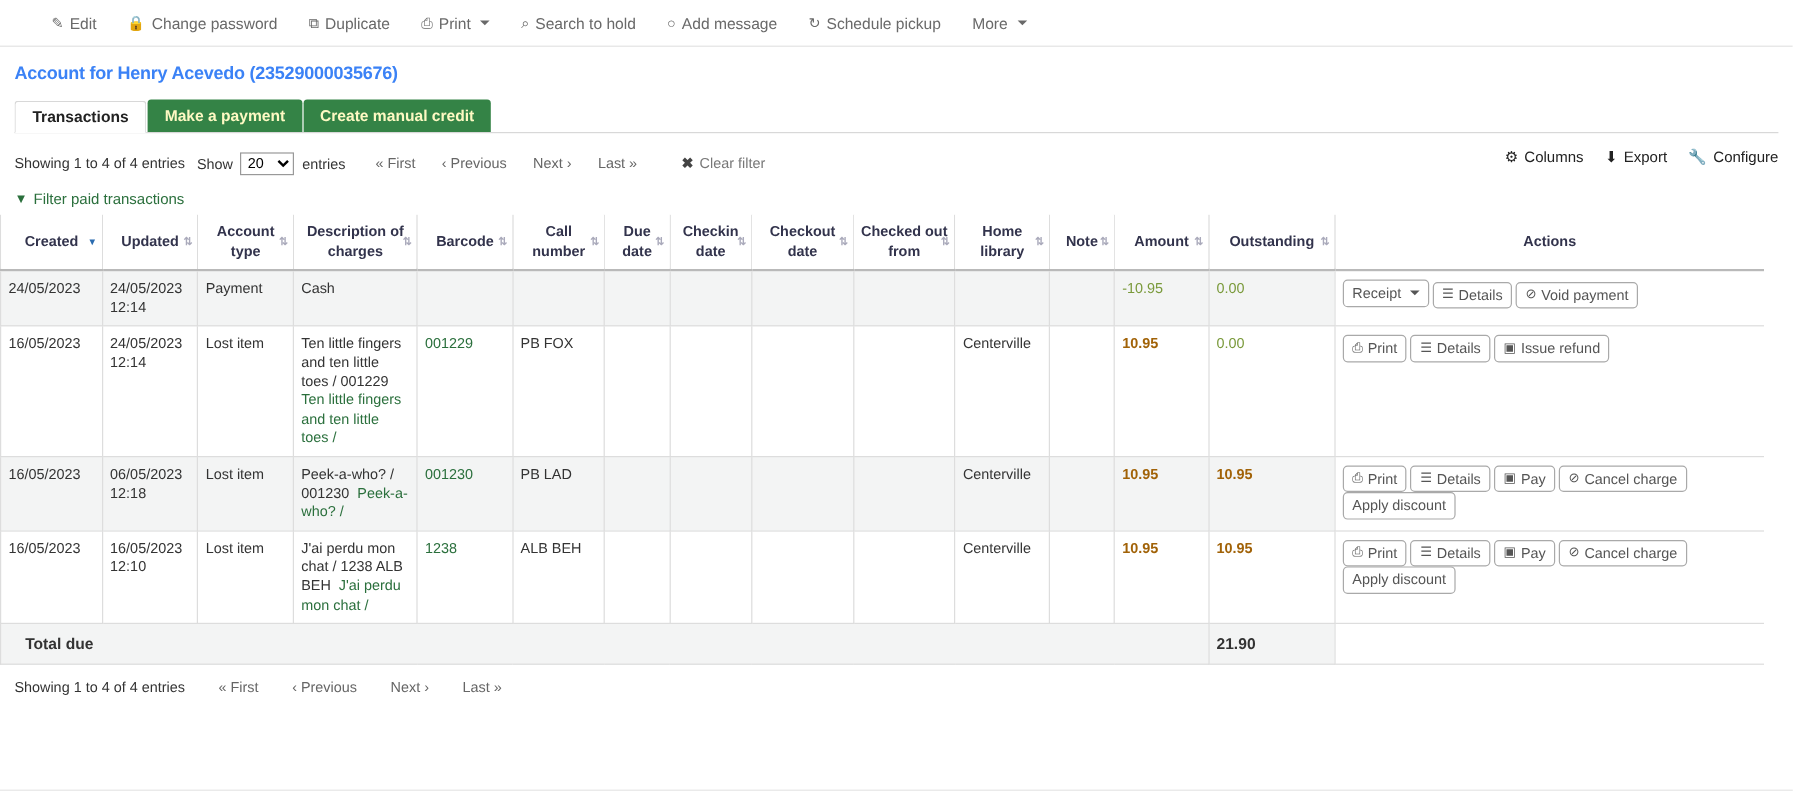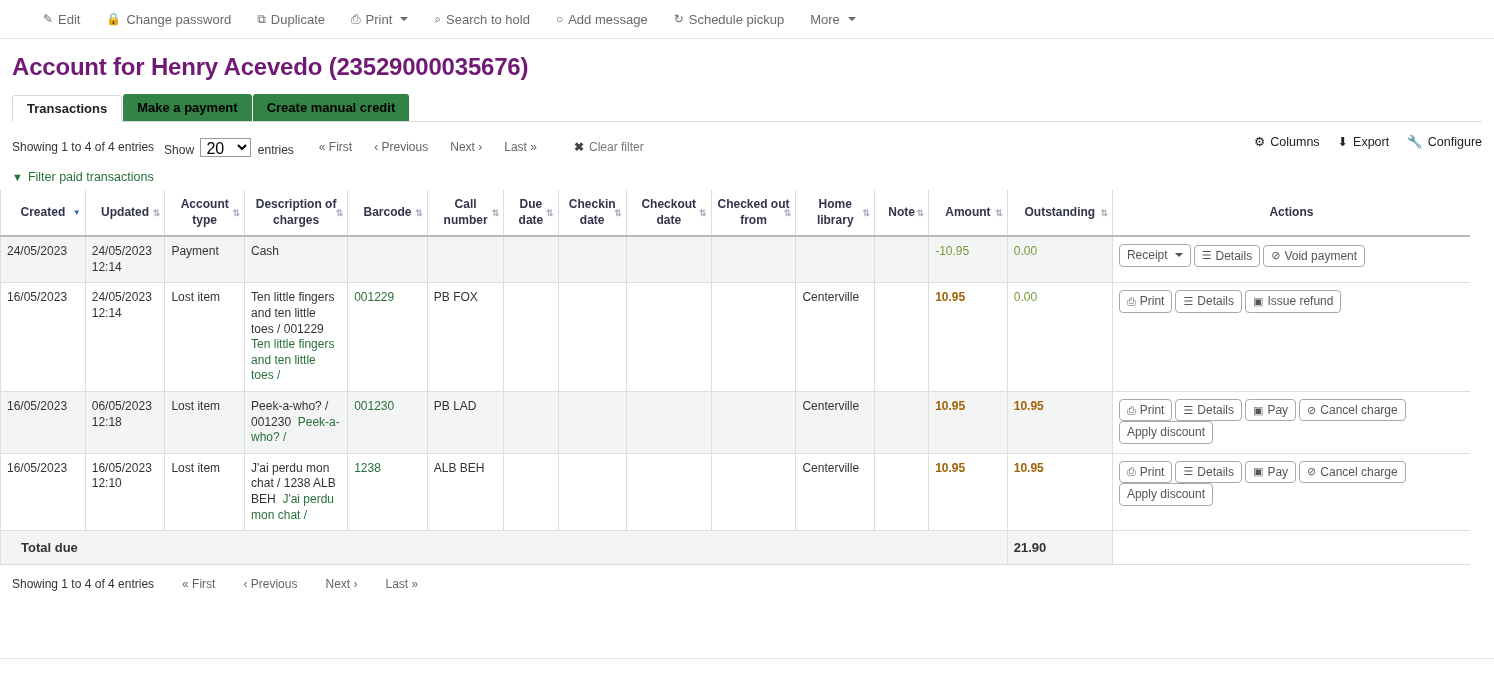--- a/index.html
+++ b/index.html
@@ -38,23 +38,23 @@
     display: inline-block;
     width: 0; height: 0;
     border-left: 4px solid transparent;
     border-right: 4px solid transparent;
     border-top: 4px solid #696969;
     margin-left: 3px;
   }
 
   
   #page-heading {
-    font-size: 24px;
+    font-size: 15px;
     font-weight: bold;
-    color: #701a75;
+    color: #3b82f6;
     padding: 14px 0 0 12px;
     letter-spacing: -0.2px;
   }
 
   
   #tabs {
     margin: 14px 0 0 12px;
     height: 27px;
     display: flex;
     align-items: flex-end;
@@ -77,39 +77,39 @@
   .tab.active {
     background: #ffffff;
     color: #222;
     border: 1px solid #d8d8d8;
     border-bottom: 1px solid #ffffff;
     margin-bottom: -1px;
     text-align: center;
   }
   .tab.green {
     background: #348346;
-    color: #000000;
+    color: #fef9c3;
   }
 
   
   #dt-controls {
     position: relative;
     margin: 10px 0 0 0;
     padding: 0 12px;
     height: 30px;
     display: flex;
     align-items: center;
     font-size: 12px;
     color: #4d4d4d;
   }
   #dt-info { font-size: 12px; color: #333; margin-right: 10px; }
   #dt-length { font-size: 12px; color: #333; margin-right: 14px; white-space: nowrap; }
   #dt-length select {
     font-family: "Liberation Sans", sans-serif;
-    font-size: 16px;
+    font-size: 12px;
     padding: 0 1px;
     height: 19px;
     margin: 0 3px;
     border: 1px solid #999;
     background: #fff;
   }
   .pg-btn {
     color: #666;
     padding: 0 11px;
     cursor: pointer;

